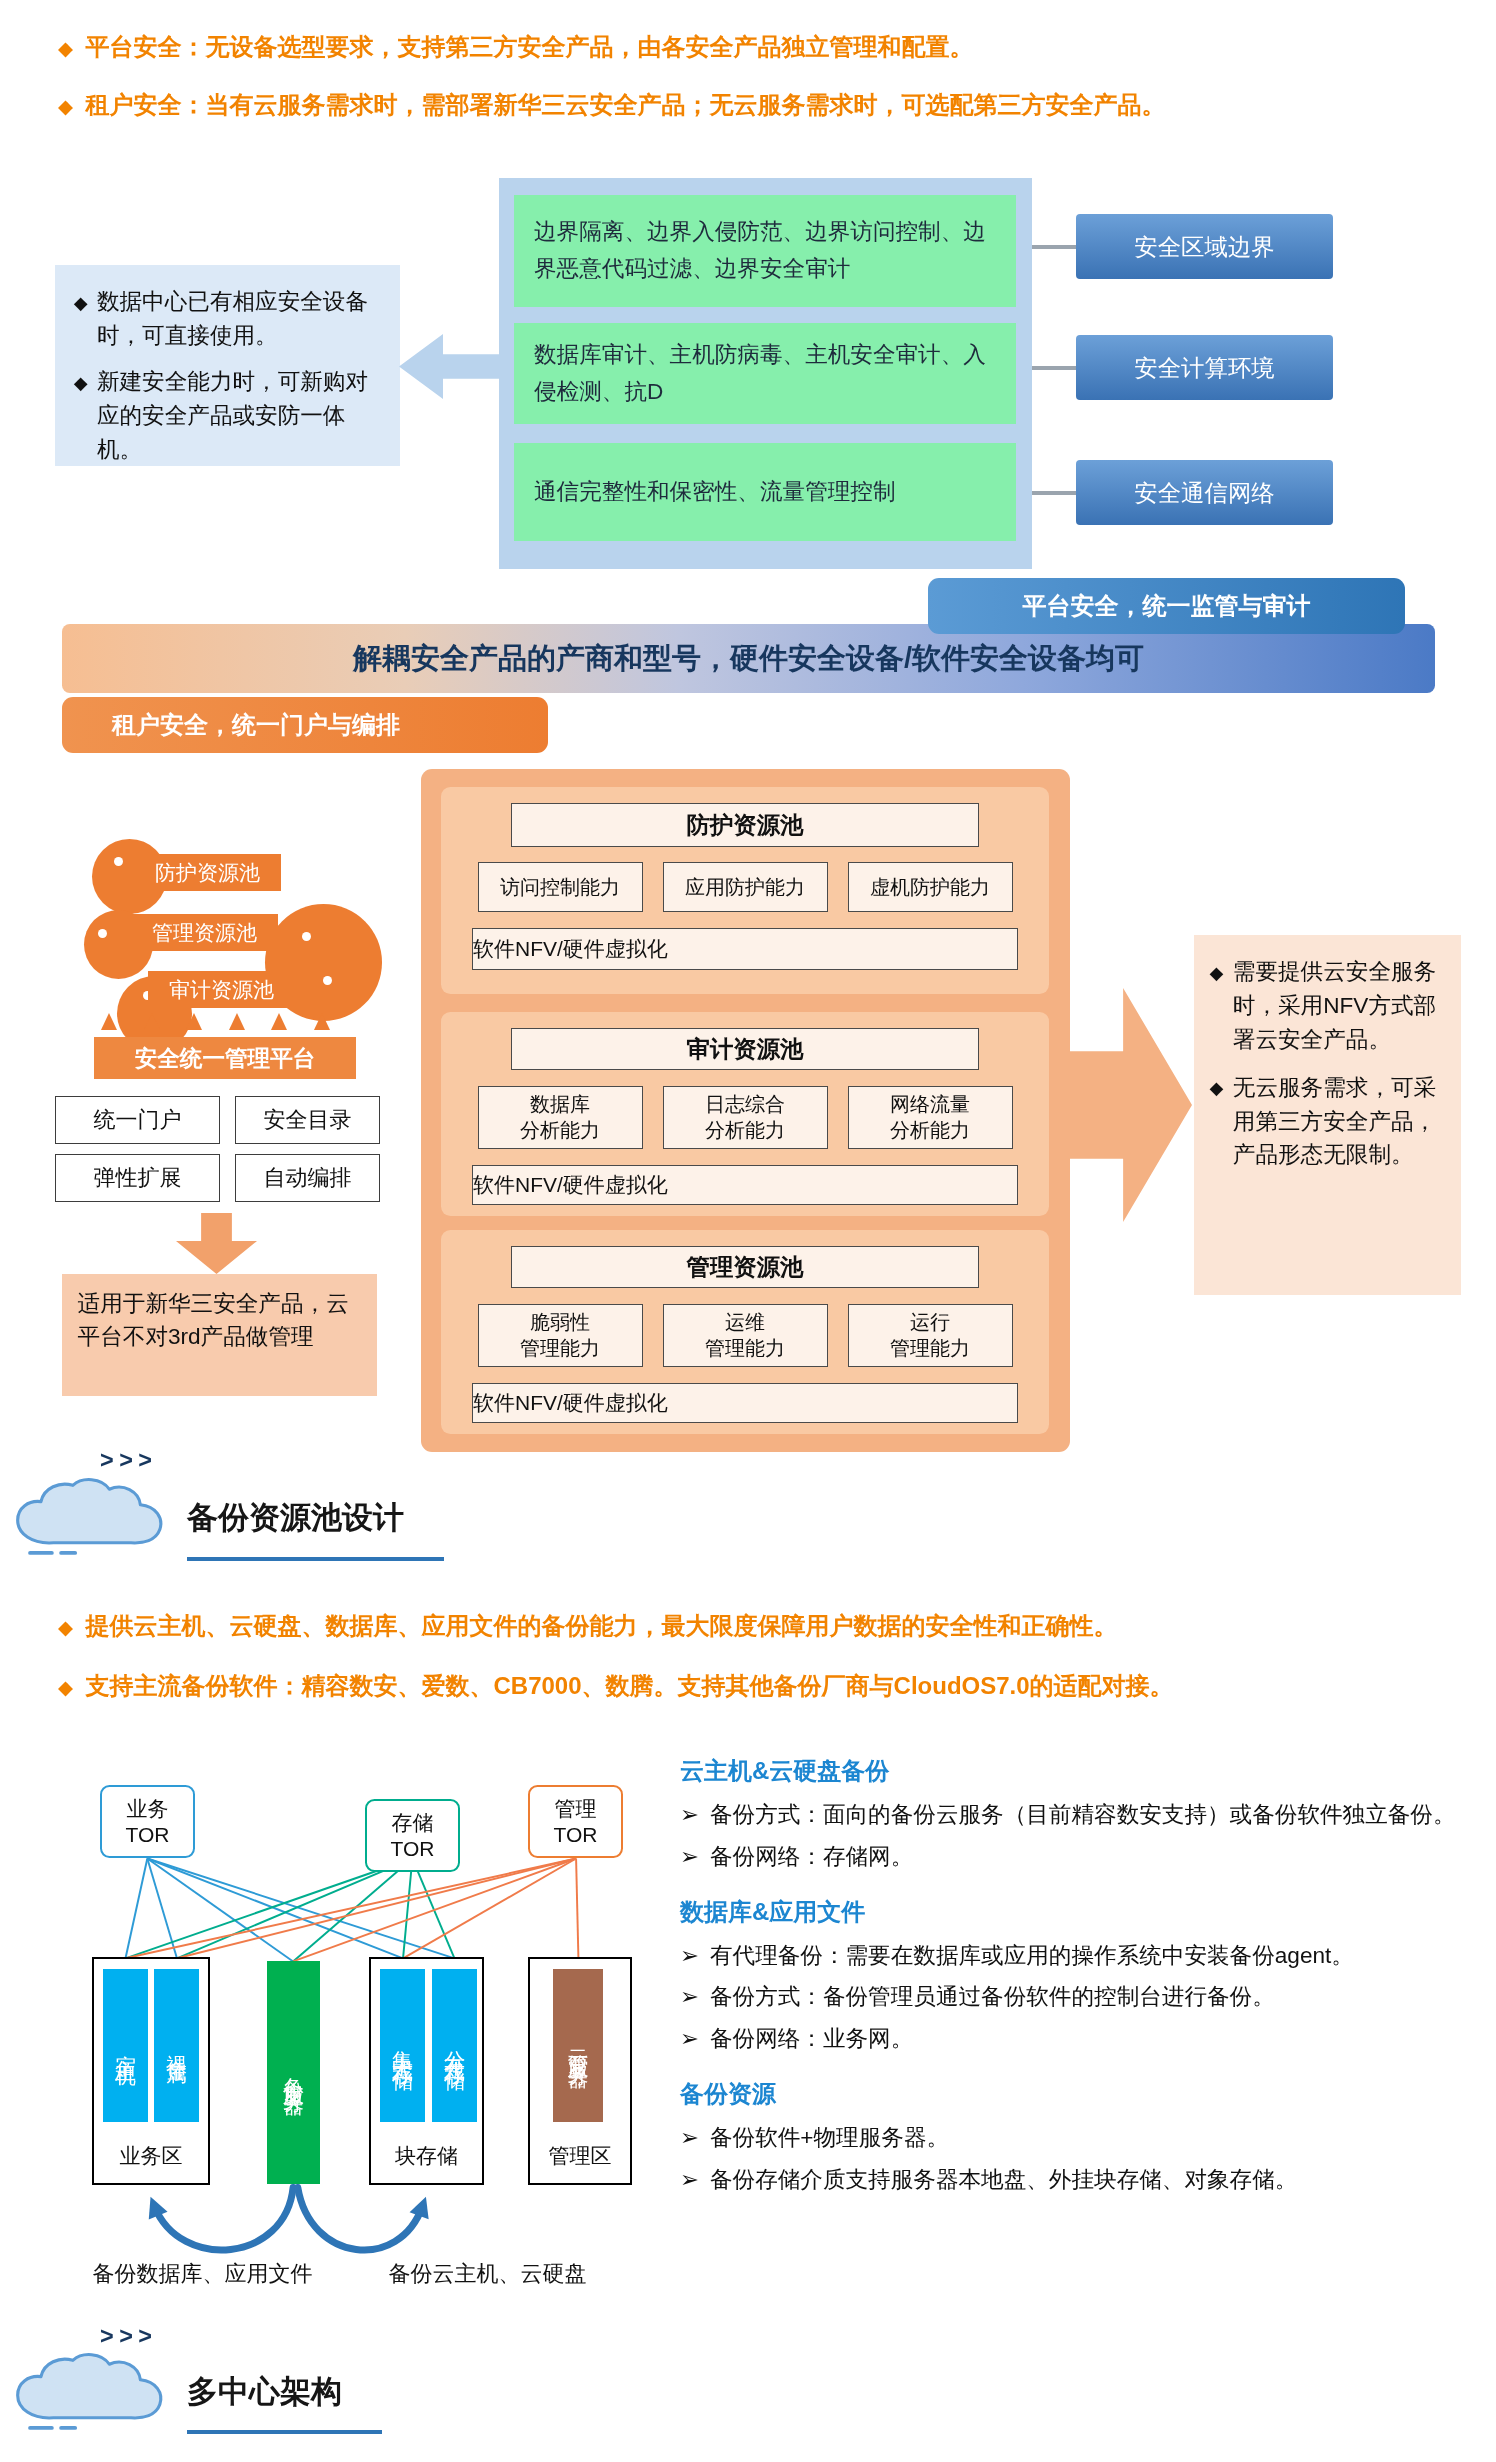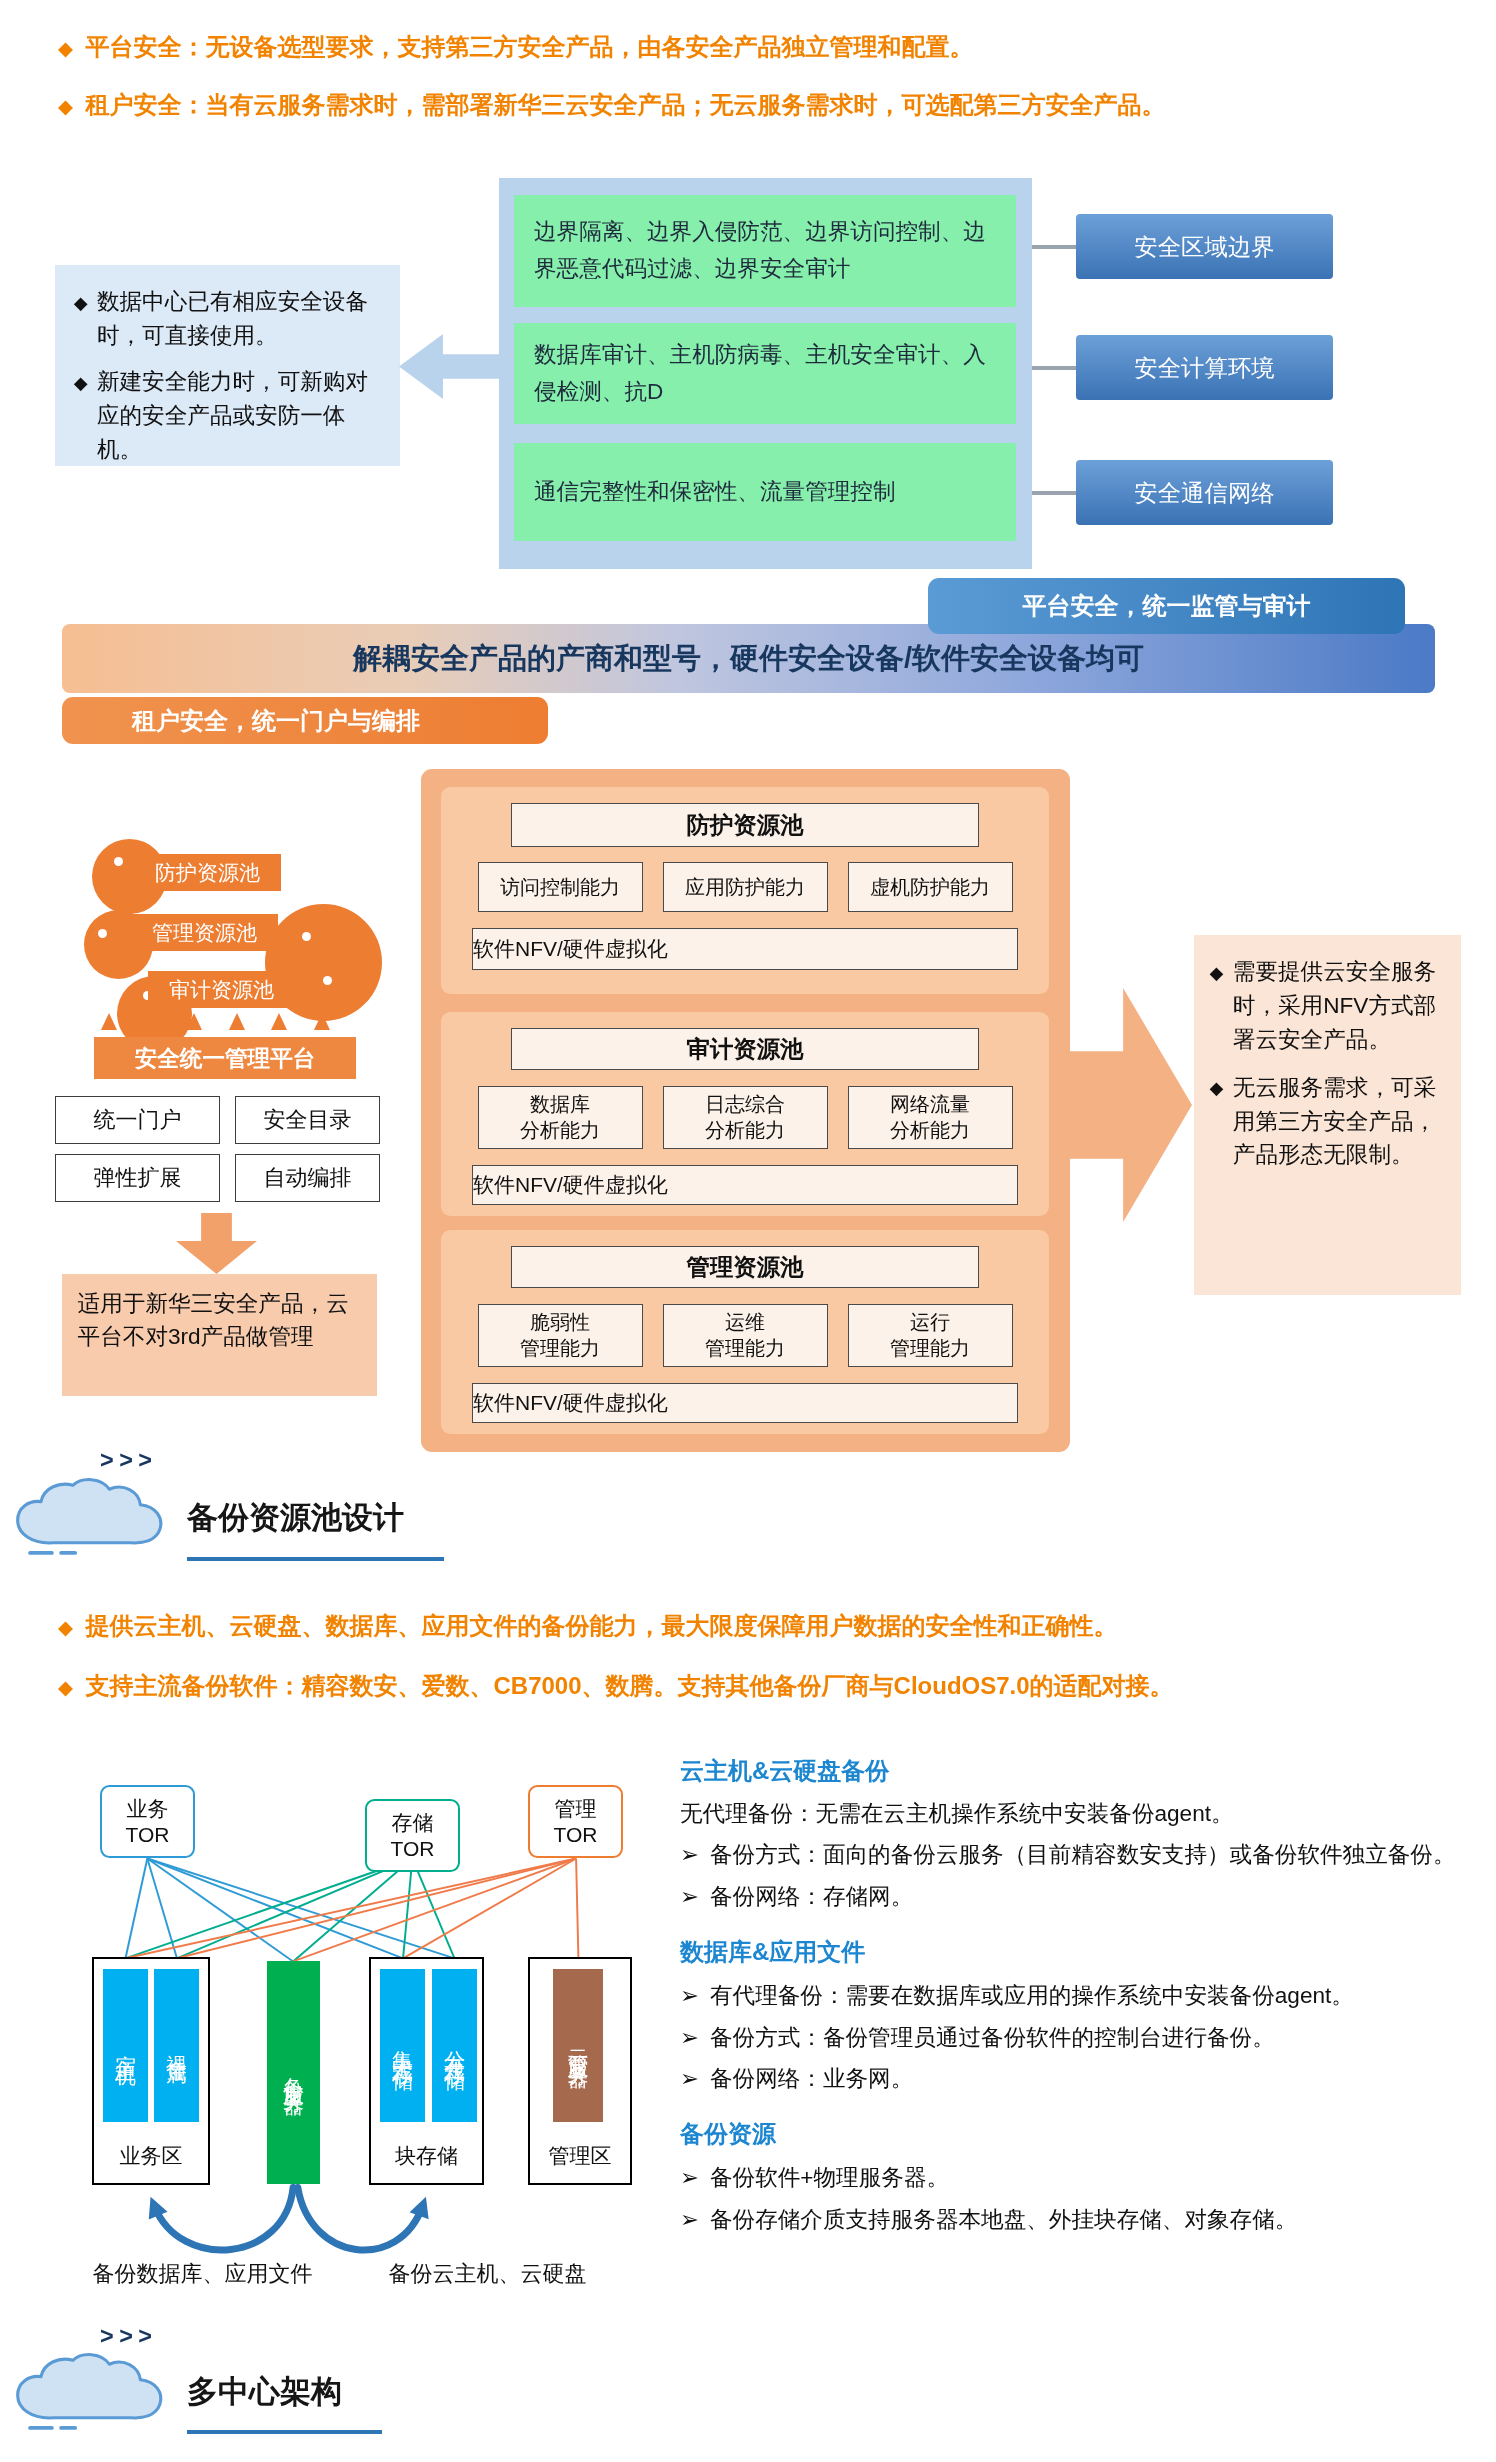--- a/index.html
+++ b/index.html
@@ -18,21 +18,21 @@
   .connector { width:44px; height:3.9px; background:#9AA4AE; }
   .blue-btn { width:257px; height:65px; border-radius:3.9px; background:linear-gradient(180deg,#6CA0D8,#3A72B4); color:#fff; font-size:23.4px; display:flex; align-items:center; justify-content:center; }
   .left-note { background:#DCE9F7; padding:20px 18.7px; display:flex; flex-direction:column; gap:12.5px; }
   .note-item { display:flex; gap:9.4px; font-size:22.6px; line-height:1.5; color:#111; }
   .note-item .dbm { font-size:18px; padding-top:4.7px; flex:0 0 auto; }
   .arrow-left { width:100px; height:65px; background:#B9D3ED; clip-path:polygon(100% 31%,44% 31%,44% 0%,0% 50%,44% 100%,44% 69%,100% 69%); }
 
   
   .platform-pill { width:477px; height:56px; border-radius:11px; background:linear-gradient(90deg,#5B9BD5,#2E75B6); color:#fff; font-weight:bold; font-size:24px; display:flex; align-items:center; justify-content:center; z-index:3; }
   .gradient-bar { width:1373px; height:69px; border-radius:7.8px; background:linear-gradient(90deg,#F6BE92 0%,#E9CDB7 25%,#BFC6DF 45%,#8FA8DC 70%,#4B7AC6 100%); color:#17375E; font-weight:bold; font-size:29px; display:flex; align-items:center; justify-content:center; z-index:2; }
-  .tenant-pill { width:486px; height:47px; border-radius:11px; background:linear-gradient(90deg,#F0934F,#ED7D31); color:#fff; font-weight:bold; font-size:24px; display:flex; align-items:center; padding-left:70px; z-index:3; }
+  .tenant-pill { width:486px; height:56px; border-radius:11px; background:linear-gradient(90deg,#F0934F,#ED7D31); color:#fff; font-weight:bold; font-size:24px; display:flex; align-items:center; padding-left:50px; z-index:3; }
 
   
   .pool-outer { background:#F4B183; border-radius:11px; }
   .pool-section { background:#F9C9A3; border-radius:9.4px; display:flex; flex-direction:column; align-items:center; padding:15.6px 0 11px; }
   .ps-title { width:468px; height:44px; background:#FDF2E9; border:1.6px solid #4A4A4A; display:flex; align-items:center; justify-content:center; font-weight:bold; font-size:23.4px; color:#111; }
   .ps-row { display:flex; gap:20px; margin-top:15.6px; }
   .ps-box { width:165px; min-height:50px; background:#FDF2E9; border:1.6px solid #4A4A4A; display:flex; align-items:center; justify-content:center; text-align:center; font-size:20px; line-height:1.3; white-space:pre-line; color:#111; padding:4.7px 3.1px; }
   .ps-base { width:546px; height:42px; background:#FDF2E9; border:1.6px solid #4A4A4A; display:flex; align-items:center; justify-content:flex-start; font-size:21px; color:#111; margin-top:15.6px; }
   .circle { border-radius:50%; background:#ED7D31; z-index:0; }
   .wdot { width:9.4px; height:9.4px; border-radius:50%; background:#fff; z-index:1; }
@@ -332,21 +332,20 @@
       <span>云管服务器</span>
     </div>
     <div class="zone-label" style="left:528px; top:388px; width:104px;">管理区</div>
 
     <div class="arrow-caption" style="left:62px; top:505px; width:281px;">备份数据库、应用文件</div>
     <div class="arrow-caption" style="left:351px; top:505px; width:273px;">备份云主机、云硬盘</div>
   </div>
 
   <div class="abs details" style="left:680px; top:1752px; width:787px;">
     <div class="dhead">云主机&amp;云硬盘备份</div>
-    <div class="dintro">无代理备份：无需在云主机操作系统中安装备份agent。</div>
     <div class="ditem">
       <span class="dmark">➢</span>
       <span>备份方式：面向的备份云服务（目前精容数安支持）或备份软件独立备份。</span>
     </div>
     <div class="ditem">
       <span class="dmark">➢</span>
       <span>备份网络：存储网。</span>
     </div>
 
     <div class="dhead">数据库&amp;应用文件</div>

